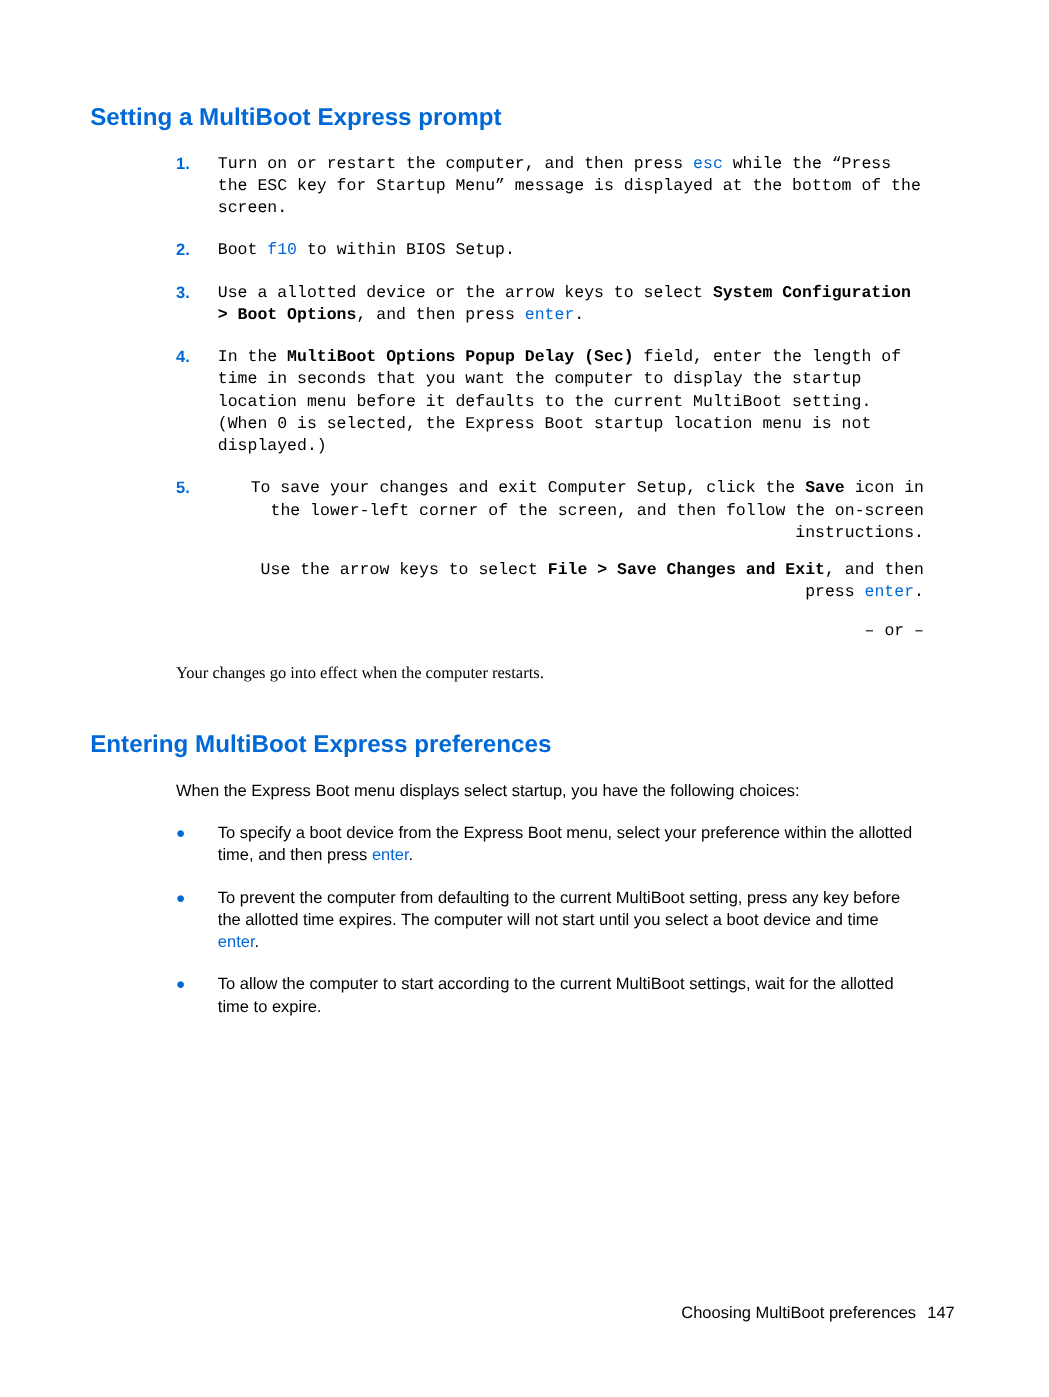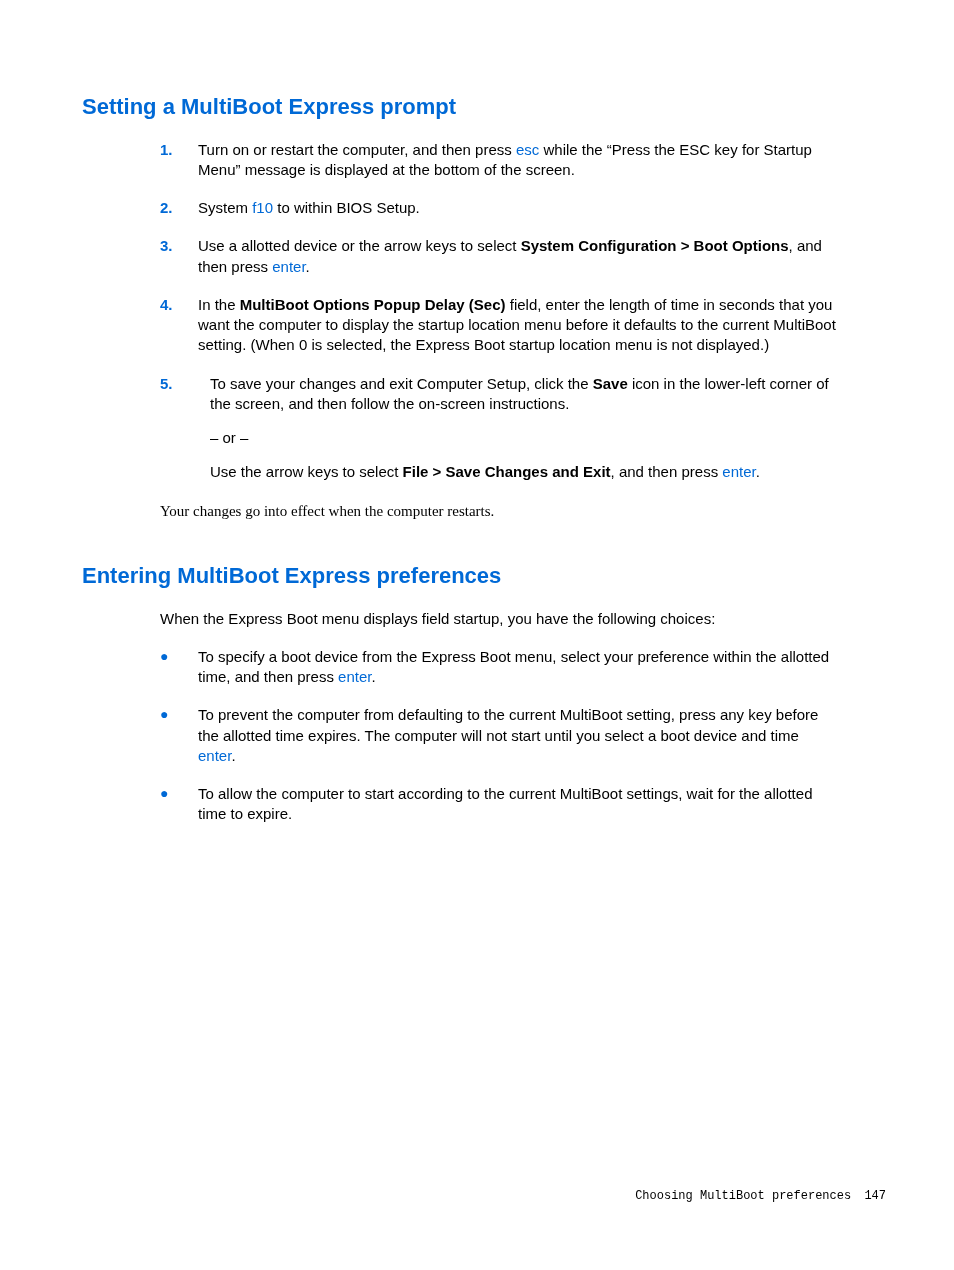--- a/index.html
+++ b/index.html
@@ -38,23 +38,25 @@
     align-items: flex-start;
   }
   ol.numbered > li .num {
     color: #0069d6;
     font-weight: bold;
     min-width: 38px;
     flex-shrink: 0;
   }
   ol.numbered > li .body {
     flex: 1;
+    font-family: Liberation Mono, monospace;
   }
   ol.numbered > li .body p {
-    margin: 0 0 14px 12px;
+    margin: 0 0 14px 0;
+    text-align: right;
   }
   ol.numbered > li .body p:last-child {
     margin-bottom: 0;
   }
   .after {
     margin: 0 0 28px 78px;
     font-family: Liberation Serif, serif;
   }
   ul.bullets {
     margin: 0 0 18px 78px;
@@ -78,23 +80,22 @@
   }
   .key {
     color: #0069d6;
   }
   .bold {
     font-weight: bold;
   }
   .footer {
     position: absolute;
     bottom: 66px;
-    right: 68px;
-    font-size: 12px;
-    font-family: Liberation Mono, monospace;
+    right: 86px;
+    font-size: 15px;
   }
   .footer .pnum {
     margin-left: 6px;
   }
   .sec2 {
     margin-top: 40px;
   }
 </style>
 </head>
 <body>
@@ -107,55 +108,55 @@
   <ol class="numbered">
     <li>
       <span class="num">1.</span>
       <span class="body">
         <span>Turn on or restart the computer, and then press </span><span class="key">esc</span><span> while the “Press the ESC key for Startup Menu” message is displayed at the bottom of the screen.</span>
       </span>
     </li>
     <li>
       <span class="num">2.</span>
       <span class="body">
-        <span>System </span><span class="key">f10</span><span> to within BIOS Setup.</span>
+        <span>Boot </span><span class="key">f10</span><span> to within BIOS Setup.</span>
       </span>
     </li>
     <li>
       <span class="num">3.</span>
       <span class="body">
         <span>Use a allotted device or the arrow keys to select </span><span class="bold">System Configuration &gt; Boot Options</span><span>, and then press </span><span class="key">enter</span><span>.</span>
       </span>
     </li>
     <li>
       <span class="num">4.</span>
       <span class="body">
         <span>In the </span><span class="bold">MultiBoot Options Popup Delay (Sec)</span><span> field, enter the length of time in seconds that you want the computer to display the startup location menu before it defaults to the current MultiBoot setting. (When 0 is selected, the Express Boot startup location menu is not displayed.)</span>
       </span>
     </li>
     <li>
       <span class="num">5.</span>
       <span class="body">
         <p>
           <span>To save your changes and exit Computer Setup, click the </span><span class="bold">Save</span><span> icon in the lower-left corner of the screen, and then follow the on-screen instructions.</span>
         </p>
-        <p>– or –</p>
         <p>
           <span>Use the arrow keys to select </span><span class="bold">File &gt; Save Changes and Exit</span><span>, and then press </span><span class="key">enter</span><span>.</span>
         </p>
+        <p>– or –</p>
       </span>
     </li>
   </ol>
 
   <p class="after">Your changes go into effect when the computer restarts.</p>
 
   <div class="sec2">
     <h2>Entering MultiBoot Express preferences</h2>
 
-    <p class="intro">When the Express Boot menu displays field startup, you have the following choices:</p>
+    <p class="intro">When the Express Boot menu displays select startup, you have the following choices:</p>
 
     <ul class="bullets">
       <li>
         <span class="dot">●</span>
         <span class="body">
           <span>To specify a boot device from the Express Boot menu, select your preference within the allotted time, and then press </span><span class="key">enter</span><span>.</span>
         </span>
       </li>
       <li>
         <span class="dot">●</span>

